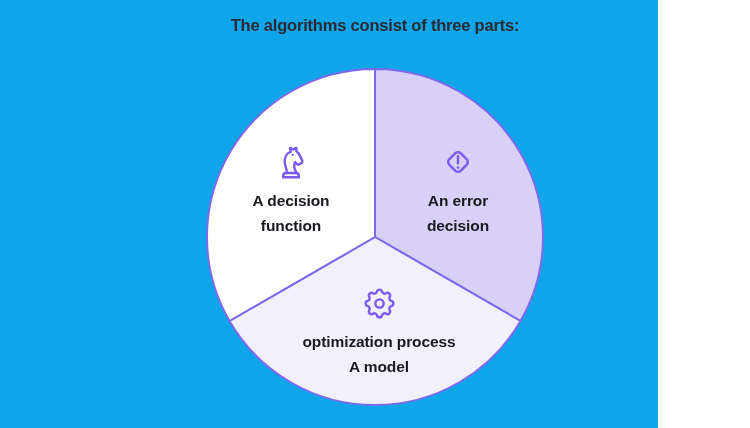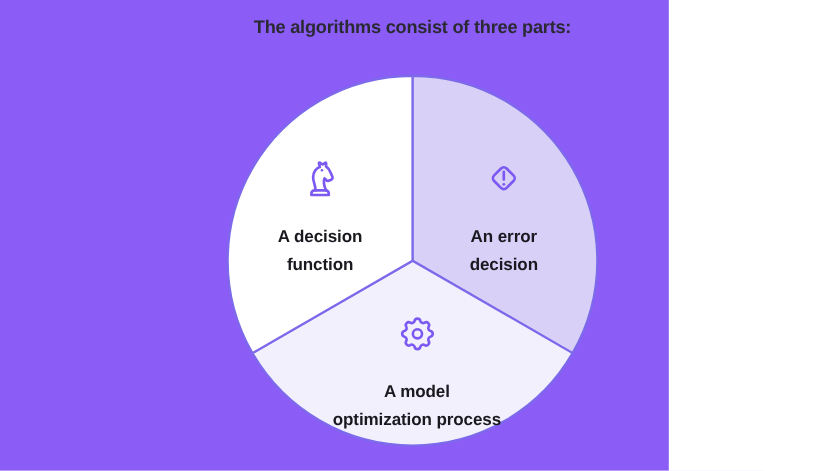--- a/index.html
+++ b/index.html
@@ -3,23 +3,23 @@
 <meta charset="utf-8">
 <style>
   html, body {
     margin: 0;
     padding: 0;
     background: #ffffff;
     font-family: "Liberation Sans", sans-serif;
   }
   #stage {
     position: relative;
-    width: 608px;
+    width: 658px;
     height: 428px;
-    background: #8b5cf6;
+    background: #0ea5e9;
     overflow: hidden;
   }
   .title {
     position: absolute;
     top: 16px;
     left: 0;
     width: 750px;
     text-align: center;
     font-size: 16.5px;
     font-weight: 700;
@@ -39,21 +39,21 @@
     position: absolute;
     display: flex;
     flex-direction: column;
     align-items: center;
   }
   .seg .icon-wrap {
     display: block;
     line-height: 0;
   }
   .seg .label {
-    margin-top: 22px;
+    margin-top: 7px;
     font-size: 15.5px;
     font-weight: 700;
     line-height: 25px;
     letter-spacing: -0.1px;
     color: #19191f;
     text-align: center;
     white-space: nowrap;
   }
   #seg-decision     { left: 216px; top: 143px; width: 150px; }
   #seg-error        { left: 383px; top: 143px; width: 150px; }
@@ -107,18 +107,18 @@
   </div>
 
   <div class="seg" id="seg-optimization">
     <span class="icon-wrap" style="color: rgb(123, 89, 242);">
       <svg class="icon-svg" width="37" height="37" viewBox="0 0 24 24" stroke-width="1.55">
         <path d="M10.325 4.317c.426-1.756 2.924-1.756 3.35 0a1.724 1.724 0 0 0 2.573 1.066c1.543-.94 3.31.826 2.37 2.37a1.724 1.724 0 0 0 1.065 2.572c1.756.426 1.756 2.924 0 3.35a1.724 1.724 0 0 0-1.066 2.573c.94 1.543-.826 3.31-2.37 2.37a1.724 1.724 0 0 0-2.572 1.065c-.426 1.756-2.924 1.756-3.35 0a1.724 1.724 0 0 0-2.573-1.066c-1.543.94-3.31-.826-2.37-2.37a1.724 1.724 0 0 0-1.065-2.572c-1.756-.426-1.756-2.924 0-3.35a1.724 1.724 0 0 0 1.066-2.573c-.94-1.543.826-3.31 2.37-2.37c1 .608 2.296.07 2.572-1.065z"></path>
         <circle cx="12" cy="12" r="2.7"></circle>
       </svg>
     </span>
     <div class="label">
+      <div>optimization process</div>
       <div>A model</div>
-      <div>optimization process</div>
     </div>
   </div>
 
 </div>
 
 </body></html>

